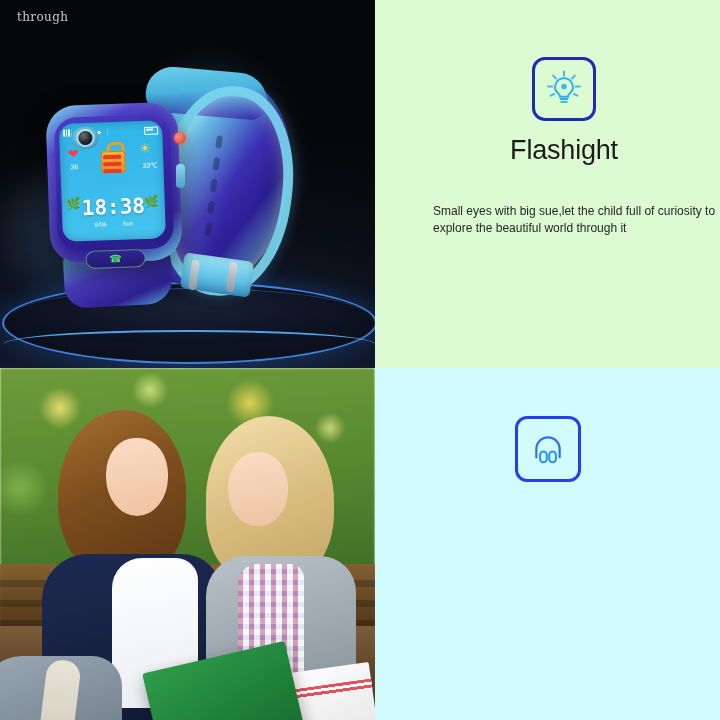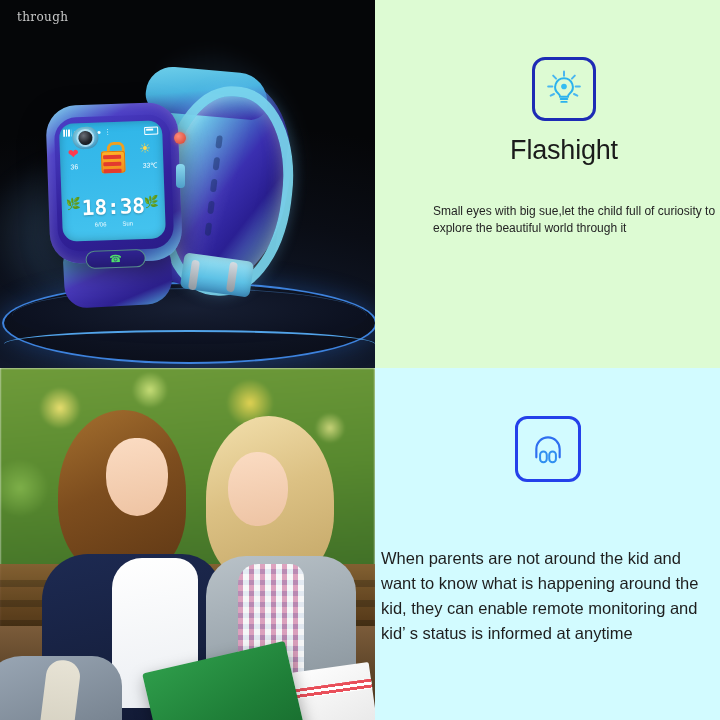--- a/index.html
+++ b/index.html
@@ -469,15 +469,14 @@
       <div class="icon-box cyan">
         <svg width="40" height="40" viewBox="0 0 48 48" aria-hidden="true">
           <path d="M10 34 V24 a14 14 0 0 1 28 0 v10" fill="none" stroke="#2f6ef0" stroke-width="2.6" stroke-linecap="round"></path>
           <rect x="14.5" y="27" width="8" height="13" rx="4" fill="none" stroke="#2f8ff0" stroke-width="2.4"></rect>
           <rect x="25.5" y="27" width="8" height="13" rx="4" fill="none" stroke="#2f8ff0" stroke-width="2.4"></rect>
         </svg>
       </div>
     </div>
   </div>
 
-  <div class="remote-body">When parents are not around the kid and want to know what is happening around the kid, they can enable remote monitoring and kid’ s status is informed at anytime</div>
 
 </div>
 
 </body></html>

